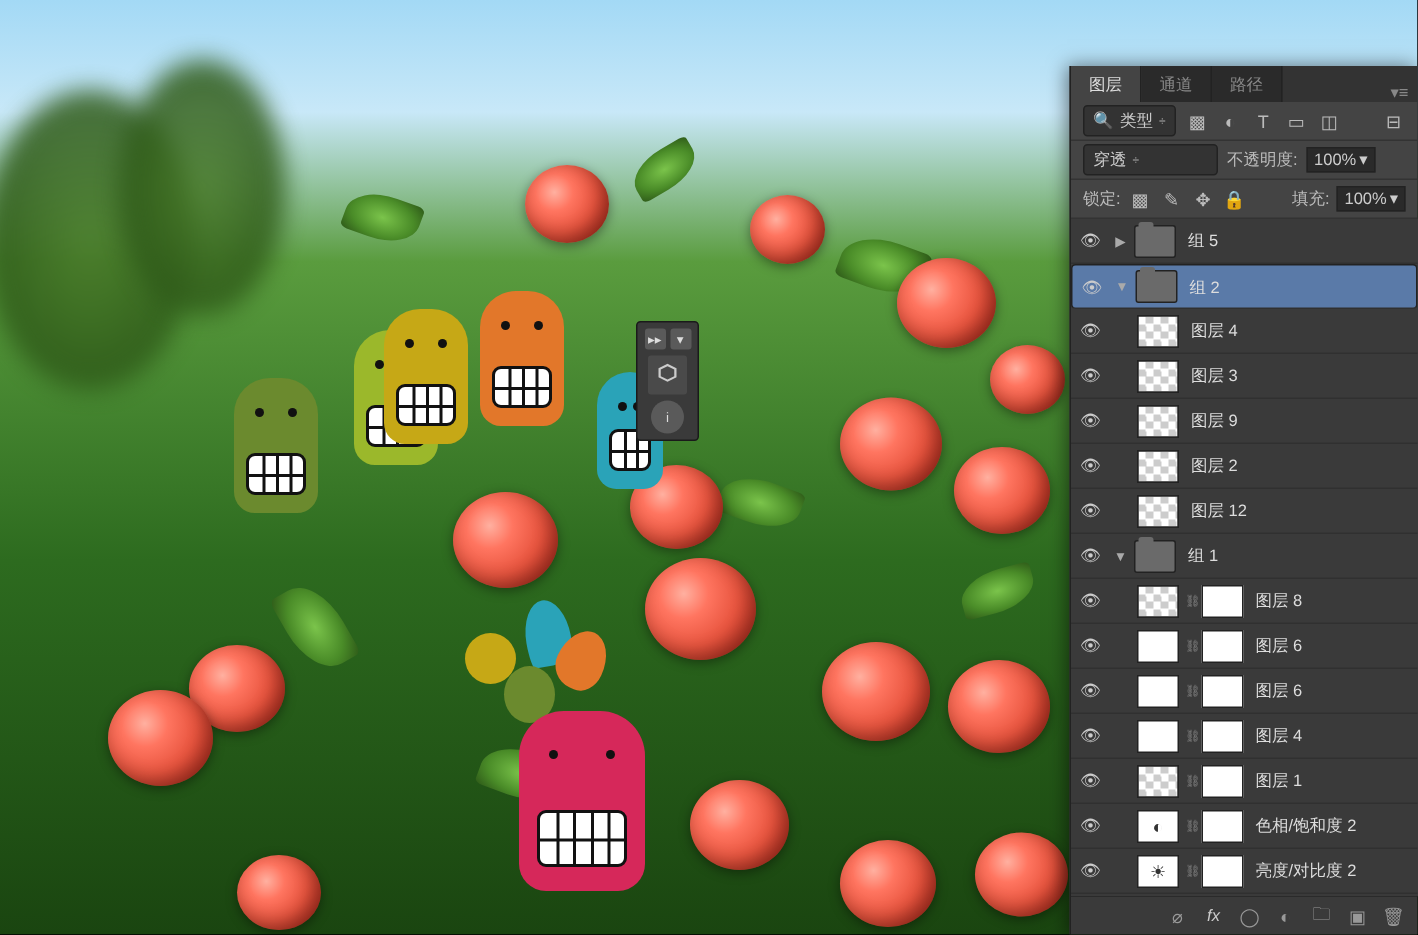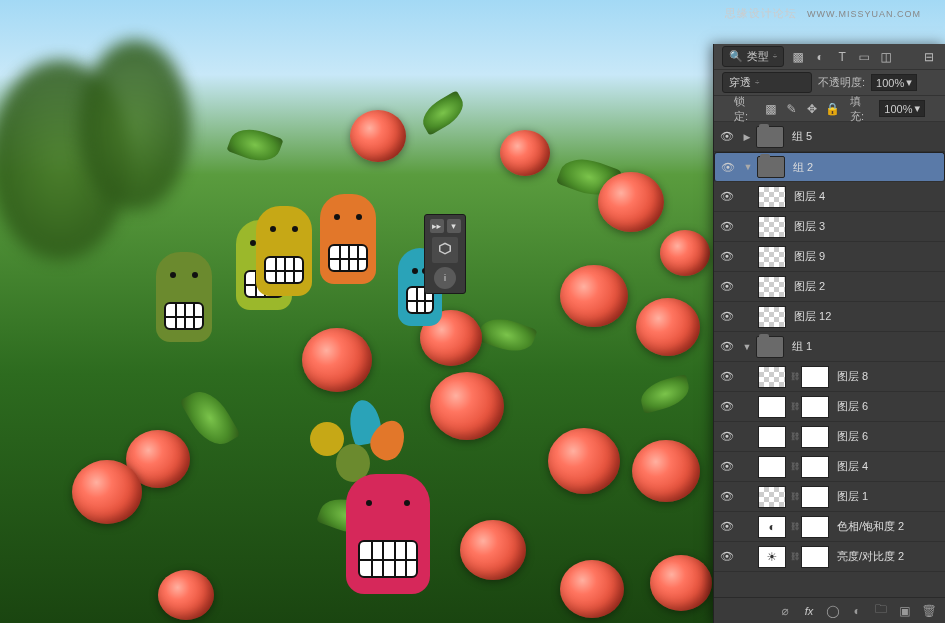--- a/index.html
+++ b/index.html
@@ -25,21 +25,21 @@
 .tab.active{background:#444;color:#ddd}
 .tabs .x{margin-left:auto;padding:0 6px;color:#888;cursor:pointer}
 .toolbar{display:flex;align-items:center;gap:6px;padding:4px 8px;background:#444;border-bottom:1px solid #333;height:26px}
 .sel{display:flex;align-items:center;background:#333;border:1px solid #222;border-radius:3px;padding:2px 6px;gap:4px;cursor:pointer}
 .sel .chev{font-size:8px;color:#aaa}
 .ico-btn{width:16px;height:16px;color:#bbb;display:flex;align-items:center;justify-content:center;cursor:pointer;font-size:12px}
 .blend-row{display:flex;align-items:center;padding:4px 8px;gap:6px;background:#444;border-bottom:1px solid #333;height:26px}
 .blend-row .sel{flex:0 0 90px}
 .lbl{color:#bbb}
 .pct{display:flex;align-items:center;background:#2a2a2a;border:1px solid #222;padding:1px 4px;gap:2px}
-.lock-row{display:flex;align-items:center;padding:4px 20px;gap:5px;background:#444;border-bottom:1px solid #333;height:26px}
+.lock-row{display:flex;align-items:center;padding:4px 8px;gap:5px;background:#444;border-bottom:1px solid #333;height:26px}
 .lock-row .spacer{flex:1}
 .layers{flex:1;overflow-y:auto;background:#3a3a3a}
 .layer{display:flex;align-items:center;height:30px;border-bottom:1px solid #303030;padding:0 6px;gap:4px;cursor:pointer}
 .layer.sel{background:#5a7aa8}
 .vis{width:14px;text-align:center;color:#ccc;cursor:pointer}
 .indent{display:inline-block}
 .tw{width:10px;text-align:center;color:#aaa;cursor:pointer;font-size:9px}
 .thumb{width:28px;height:22px;border:1px solid #222;background:#fff;flex-shrink:0}
 .thumb.folder{background:#6a6a6a;border-radius:2px;position:relative}
 .thumb.folder::before{content:"";position:absolute;top:-3px;left:2px;width:10px;height:4px;background:#6a6a6a;border-radius:2px 2px 0 0}
@@ -48,24 +48,20 @@
 .mask{width:28px;height:22px;border:1px solid #222;background:#fff;margin-left:-1px}
 .link{width:8px;font-size:8px;color:#888;text-align:center}
 .lname{margin-left:4px;color:#ddd;white-space:nowrap}
 .footer{display:flex;align-items:center;gap:8px;padding:4px 8px;background:#3a3a3a;border-top:1px solid #2a2a2a;height:26px;justify-content:flex-end}
 .footer .ico-btn{color:#999}
 </style>
 </head>
 <body>
 
 <div class="canvas">
-  <div class="watermark">
-    <span>思缘设计论坛</span>
-    <span class="url">WWW.MISSYUAN.COM</span>
-  </div>
   <div class="tree" style="left:-10px;top:60px"></div>
   <div class="tree" style="left:80px;top:40px;width:110px;height:170px"></div>
 
   <div class="leaf" style="left:230px;top:130px;width:50px;height:30px"></div>
   <div class="leaf" style="left:420px;top:100px;width:46px;height:26px;transform:rotate(-30deg)"></div>
   <div class="leaf" style="left:560px;top:160px;width:58px;height:34px"></div>
   <div class="leaf" style="left:180px;top:400px;width:60px;height:36px;transform:rotate(60deg)"></div>
   <div class="leaf" style="left:480px;top:320px;width:54px;height:30px"></div>
   <div class="leaf" style="left:640px;top:380px;width:50px;height:28px;transform:rotate(-15deg)"></div>
   <div class="leaf" style="left:320px;top:500px;width:56px;height:32px"></div>
@@ -158,20 +154,26 @@
     <div class="ico" style="width:26px;height:26px;background:#4a4a4a">
       <svg viewBox="0 0 24 24" width="18" height="18">
           <path fill="#ccc" d="M12 2l8 4v8l-8 4-8-4V6l8-4zm0 2.2L6 7v6l6 3 6-3V7l-6-2.8z"></path>
         </svg>
     </div>
     <div class="ico" style="width:22px;height:22px;border-radius:50%;background:#5a5a5a">i</div>
   </div>
 </div>
 
 <div class="panel">
+  <div class="tabs">
+    <div class="tab active">图层</div>
+      <div class="tab">通道</div>
+      <div class="tab">路径</div>
+    <span class="x">▾≡</span>
+  </div>
 
   <div class="toolbar">
     <div class="sel">
       <span>🔍</span>
       <span>类型</span>
       <span class="chev">÷</span>
     </div>
     <span class="ico-btn">▩</span>
     <span class="ico-btn">◐</span>
     <span class="ico-btn">T</span>

